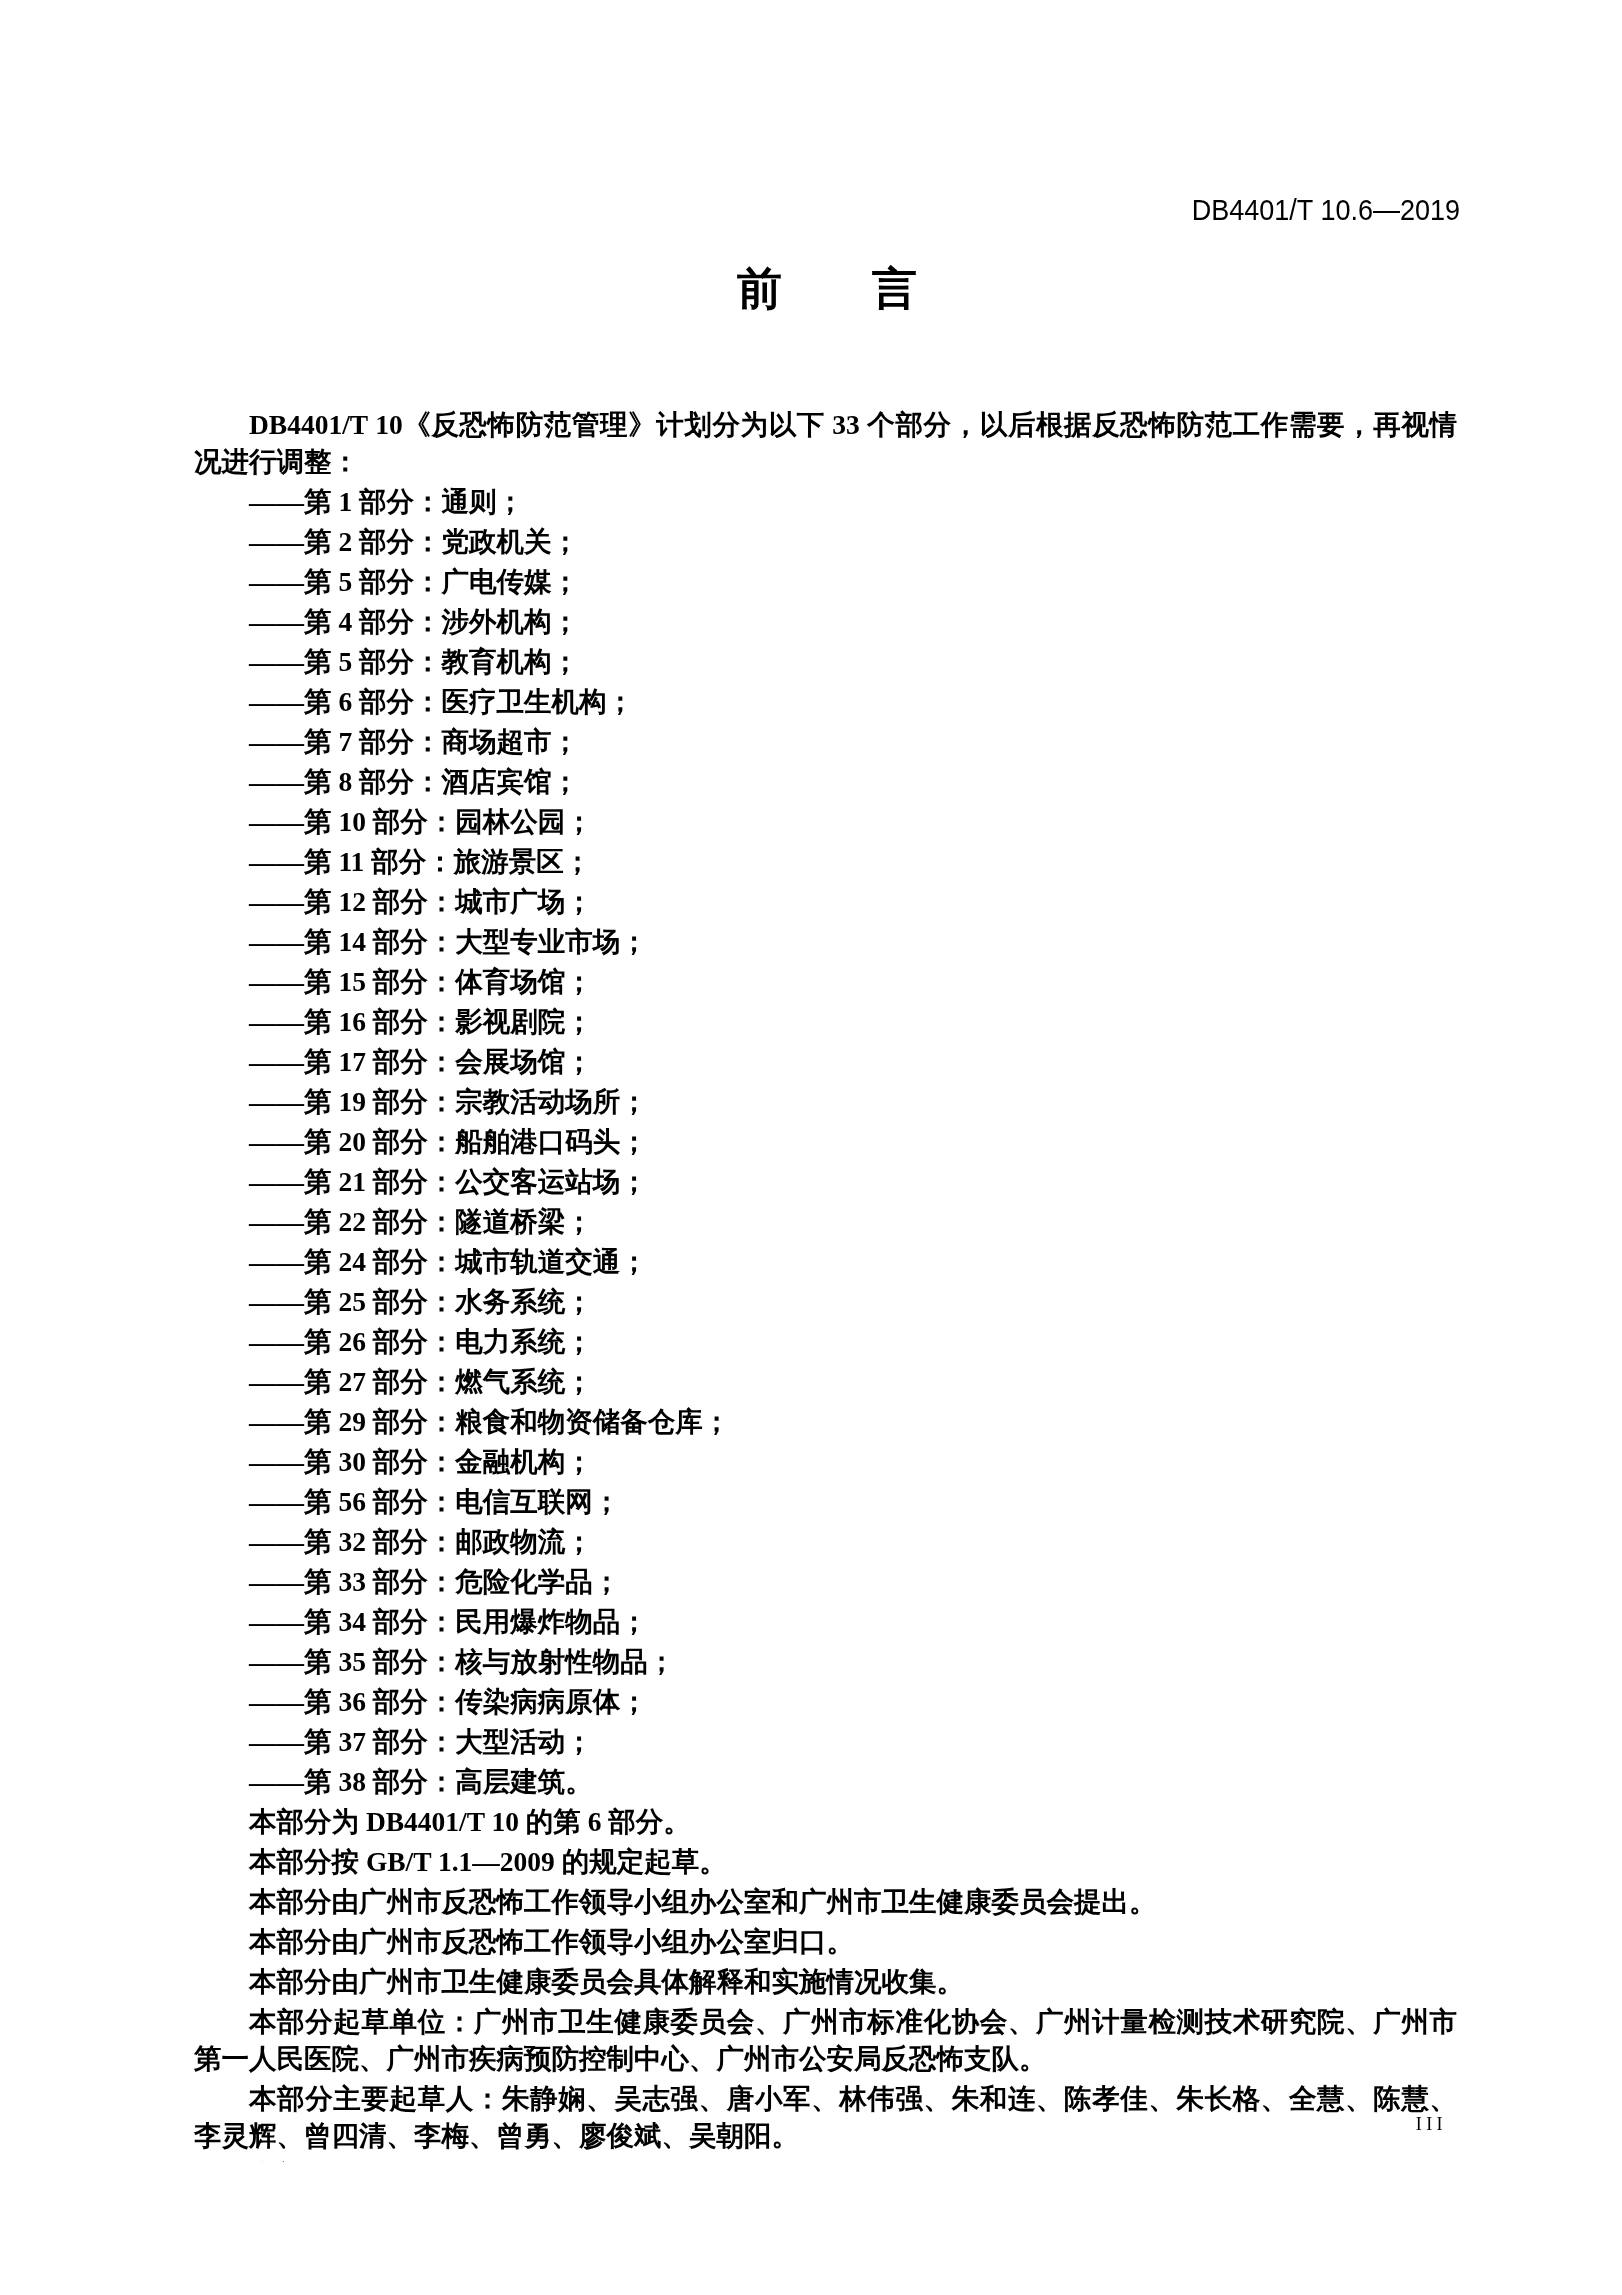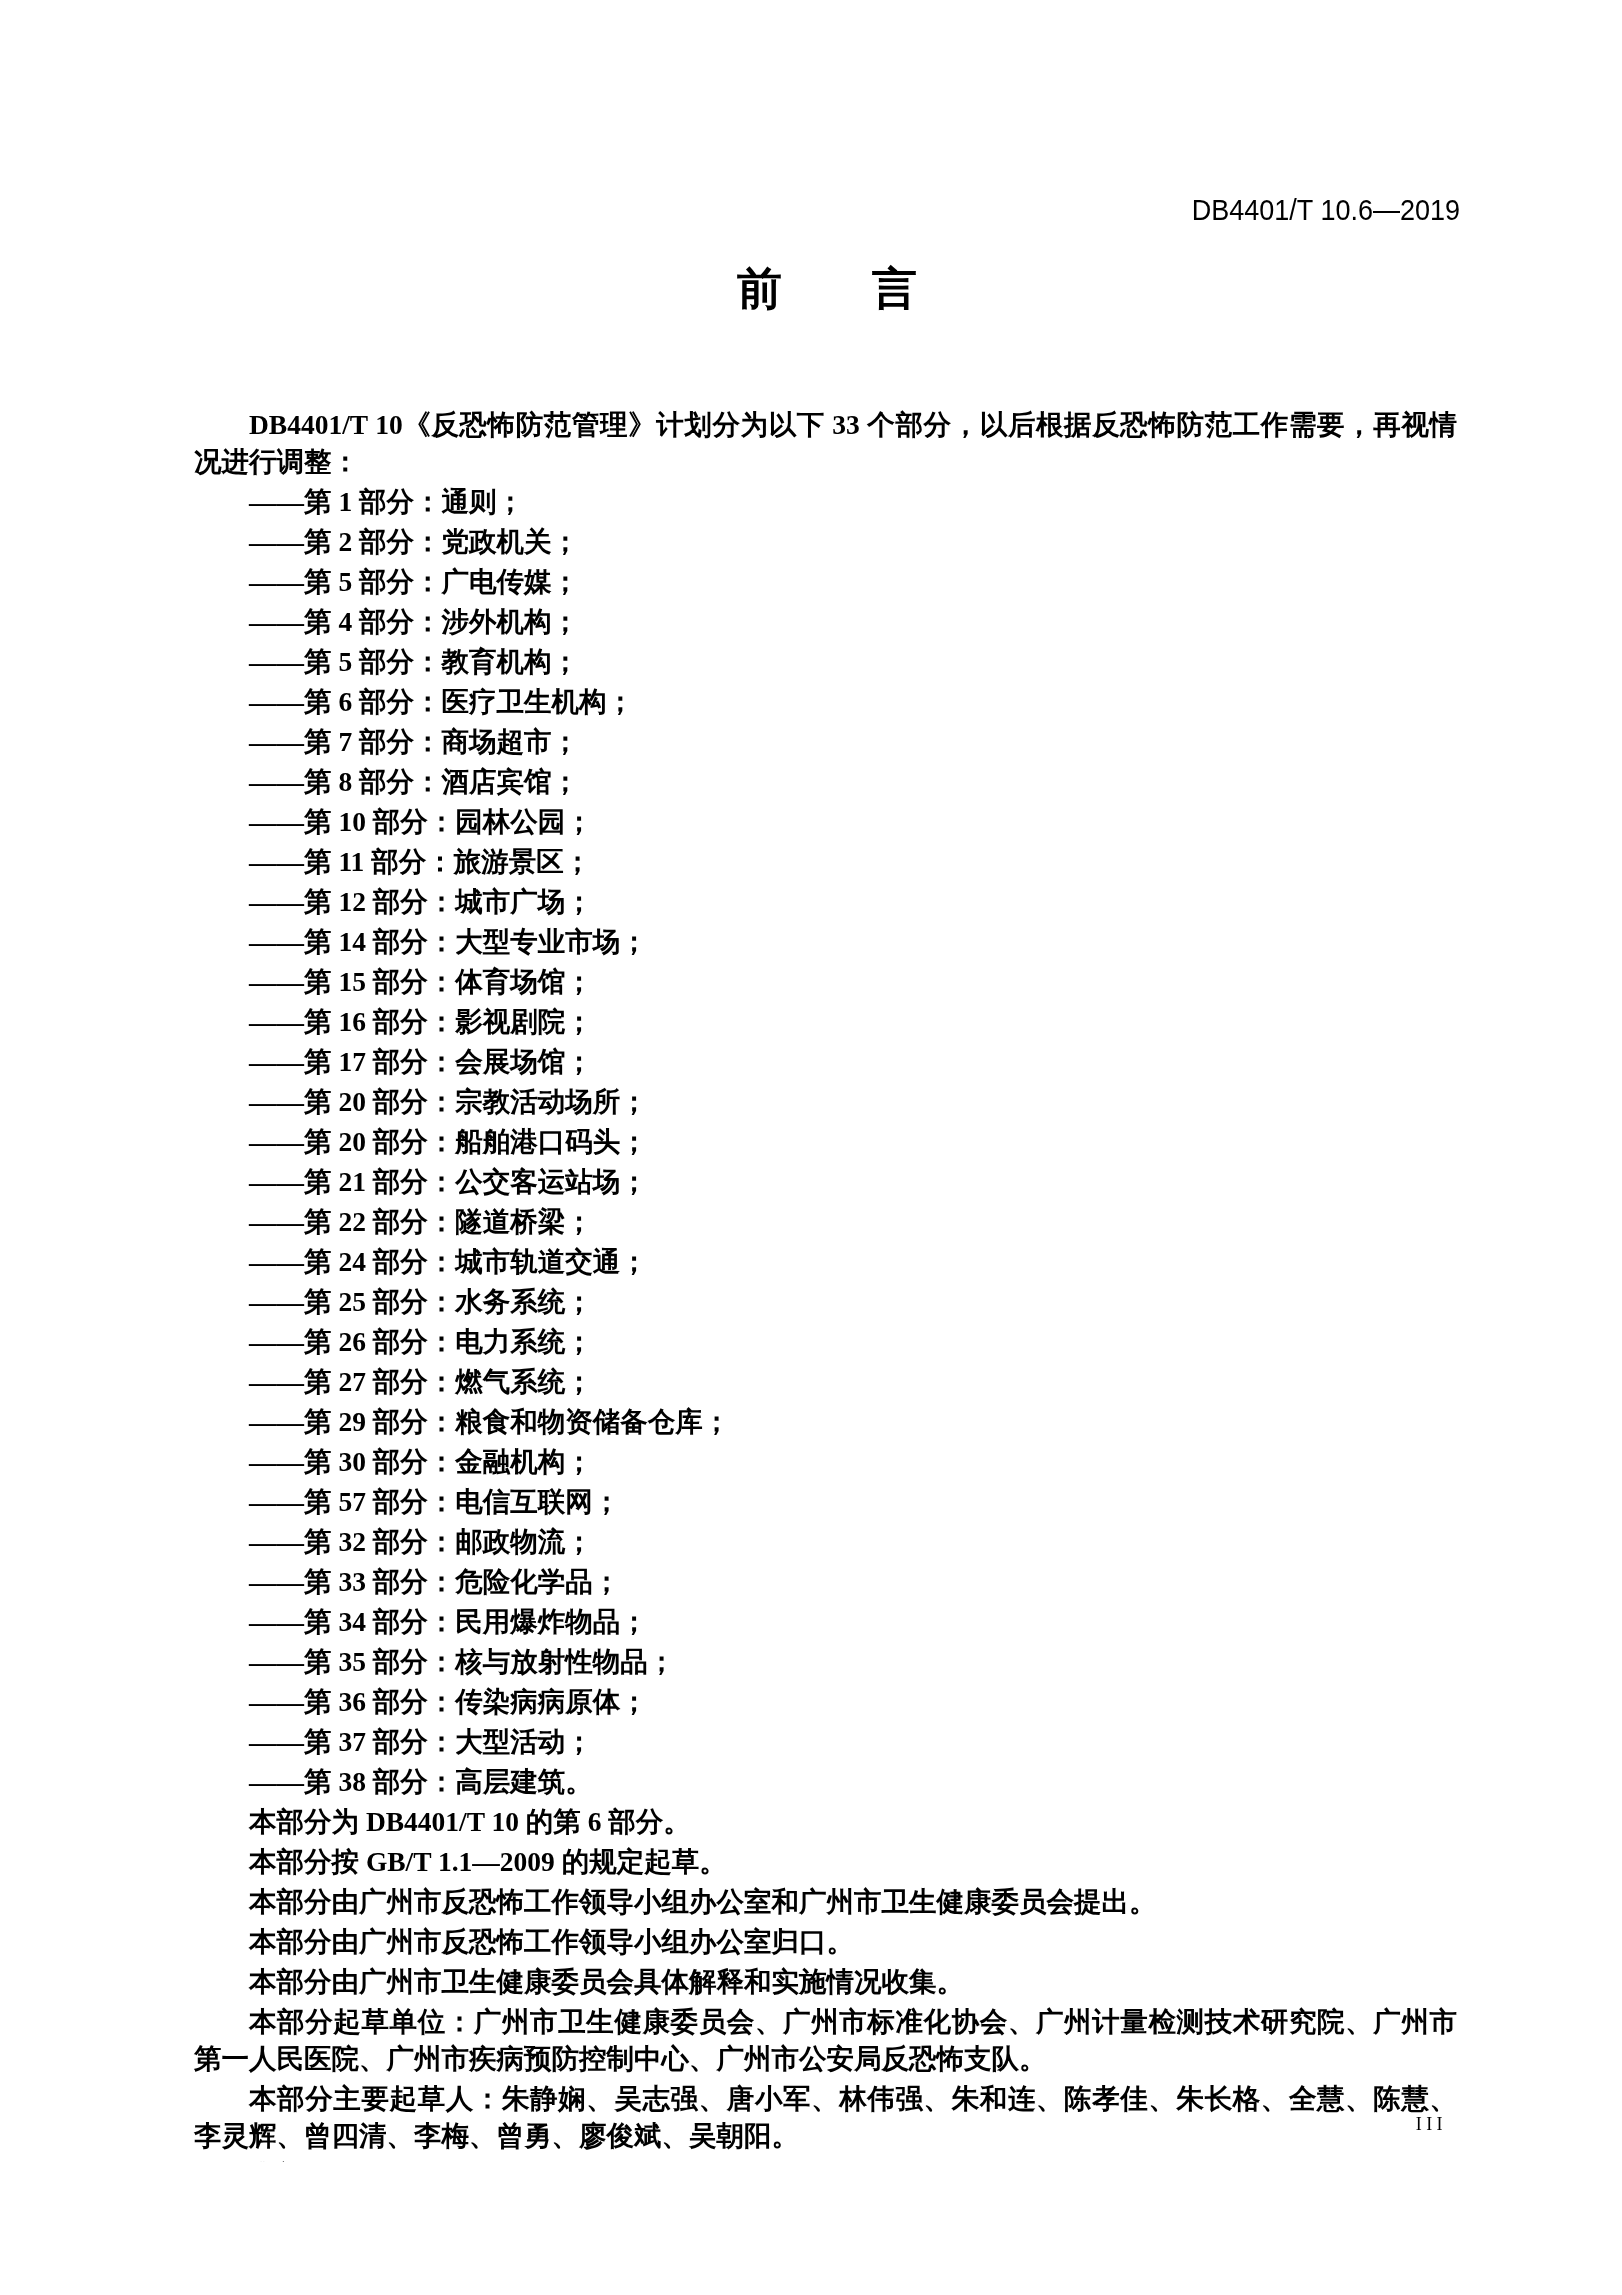--- a/index.html
+++ b/index.html
@@ -90,31 +90,31 @@
         <p class="para list-item">——第 6 部分：医疗卫生机构；</p>
         <p class="para list-item">——第 7 部分：商场超市；</p>
         <p class="para list-item">——第 8 部分：酒店宾馆；</p>
         <p class="para list-item">——第 10 部分：园林公园；</p>
         <p class="para list-item">——第 11 部分：旅游景区；</p>
         <p class="para list-item">——第 12 部分：城市广场；</p>
         <p class="para list-item">——第 14 部分：大型专业市场；</p>
         <p class="para list-item">——第 15 部分：体育场馆；</p>
         <p class="para list-item">——第 16 部分：影视剧院；</p>
         <p class="para list-item">——第 17 部分：会展场馆；</p>
-        <p class="para list-item">——第 20 部分：宗教活动场所；</p>
+        <p class="para list-item">——第 19 部分：宗教活动场所；</p>
         <p class="para list-item">——第 20 部分：船舶港口码头；</p>
         <p class="para list-item">——第 21 部分：公交客运站场；</p>
         <p class="para list-item">——第 22 部分：隧道桥梁；</p>
         <p class="para list-item">——第 24 部分：城市轨道交通；</p>
         <p class="para list-item">——第 25 部分：水务系统；</p>
         <p class="para list-item">——第 26 部分：电力系统；</p>
         <p class="para list-item">——第 27 部分：燃气系统；</p>
         <p class="para list-item">——第 29 部分：粮食和物资储备仓库；</p>
         <p class="para list-item">——第 30 部分：金融机构；</p>
-        <p class="para list-item">——第 57 部分：电信互联网；</p>
+        <p class="para list-item">——第 56 部分：电信互联网；</p>
         <p class="para list-item">——第 32 部分：邮政物流；</p>
         <p class="para list-item">——第 33 部分：危险化学品；</p>
         <p class="para list-item">——第 34 部分：民用爆炸物品；</p>
         <p class="para list-item">——第 35 部分：核与放射性物品；</p>
         <p class="para list-item">——第 36 部分：传染病病原体；</p>
         <p class="para list-item">——第 37 部分：大型活动；</p>
         <p class="para list-item">——第 38 部分：高层建筑。</p>
       </div>
 
     <div>

